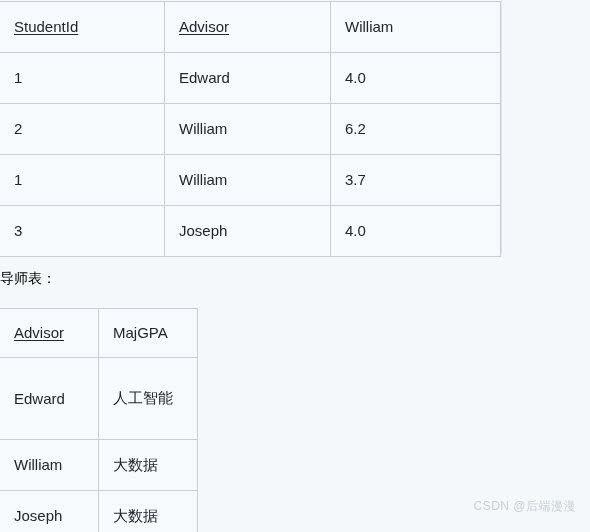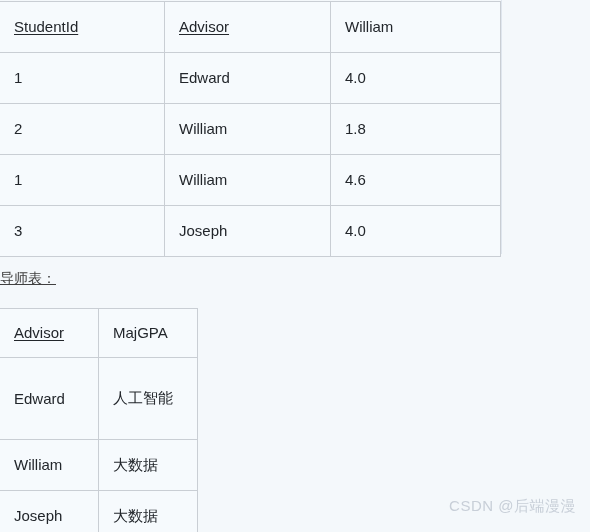--- a/index.html
+++ b/index.html
@@ -64,22 +64,21 @@
   #student-table th { height: 50px; }
   #student-table td { height: 50px; }
 
   
   #advisor-caption {
     position: absolute;
     left: 0px;
     top: 268px;
     font-size: 14px;
     line-height: 20px;
-    color: #404040;
-    text-decoration: underline;
+    color: #000000;
   }
 
   
   #advisor-table {
     position: absolute;
     left: -1px;
     top: 308px;
     width: 198px;
   }
   #advisor-table col.c1 { width: 99px; }
@@ -91,21 +90,21 @@
     display: block;
     width: 4.2em;
     line-height: 31px;
   }
 
   
   #watermark {
     position: absolute;
     right: 14px;
     bottom: 16px;
-    font-size: 15px;
+    font-size: 12px;
     line-height: 20px;
     color: #c8cfd8;
     letter-spacing: 0.5px;
     white-space: nowrap;
     user-select: none;
   }
 </style>
 </head>
 <body>
 
@@ -132,26 +131,26 @@
   </thead>
   <tbody>
     <tr>
       <td>1</td>
       <td>Edward</td>
       <td>4.0</td>
     </tr>
     <tr>
       <td>2</td>
       <td>William</td>
-      <td>1.8</td>
+      <td>6.2</td>
     </tr>
     <tr>
       <td>1</td>
       <td>William</td>
-      <td>4.6</td>
+      <td>3.7</td>
     </tr>
     <tr>
       <td>3</td>
       <td>Joseph</td>
       <td>4.0</td>
     </tr>
   </tbody>
 </table>
 
 <div id="advisor-caption">导师表：</div>

